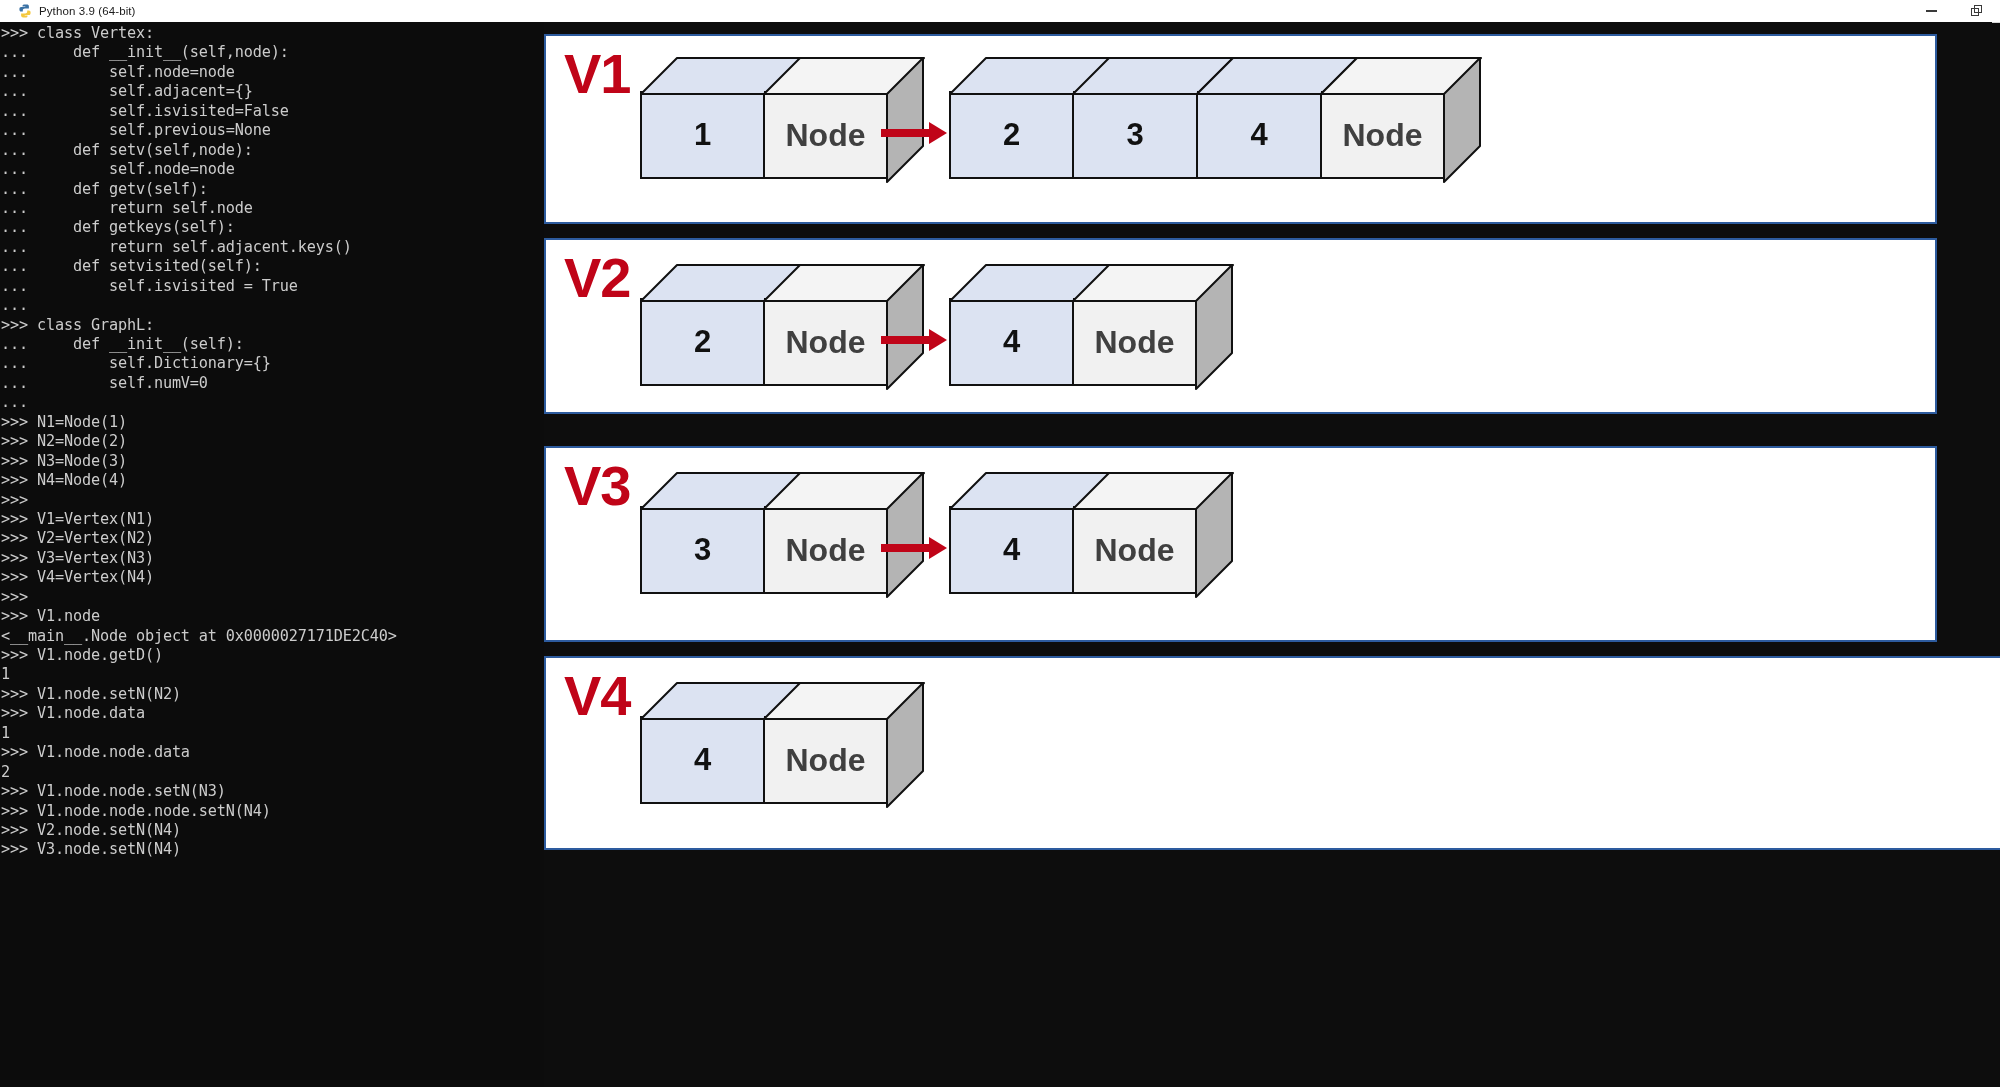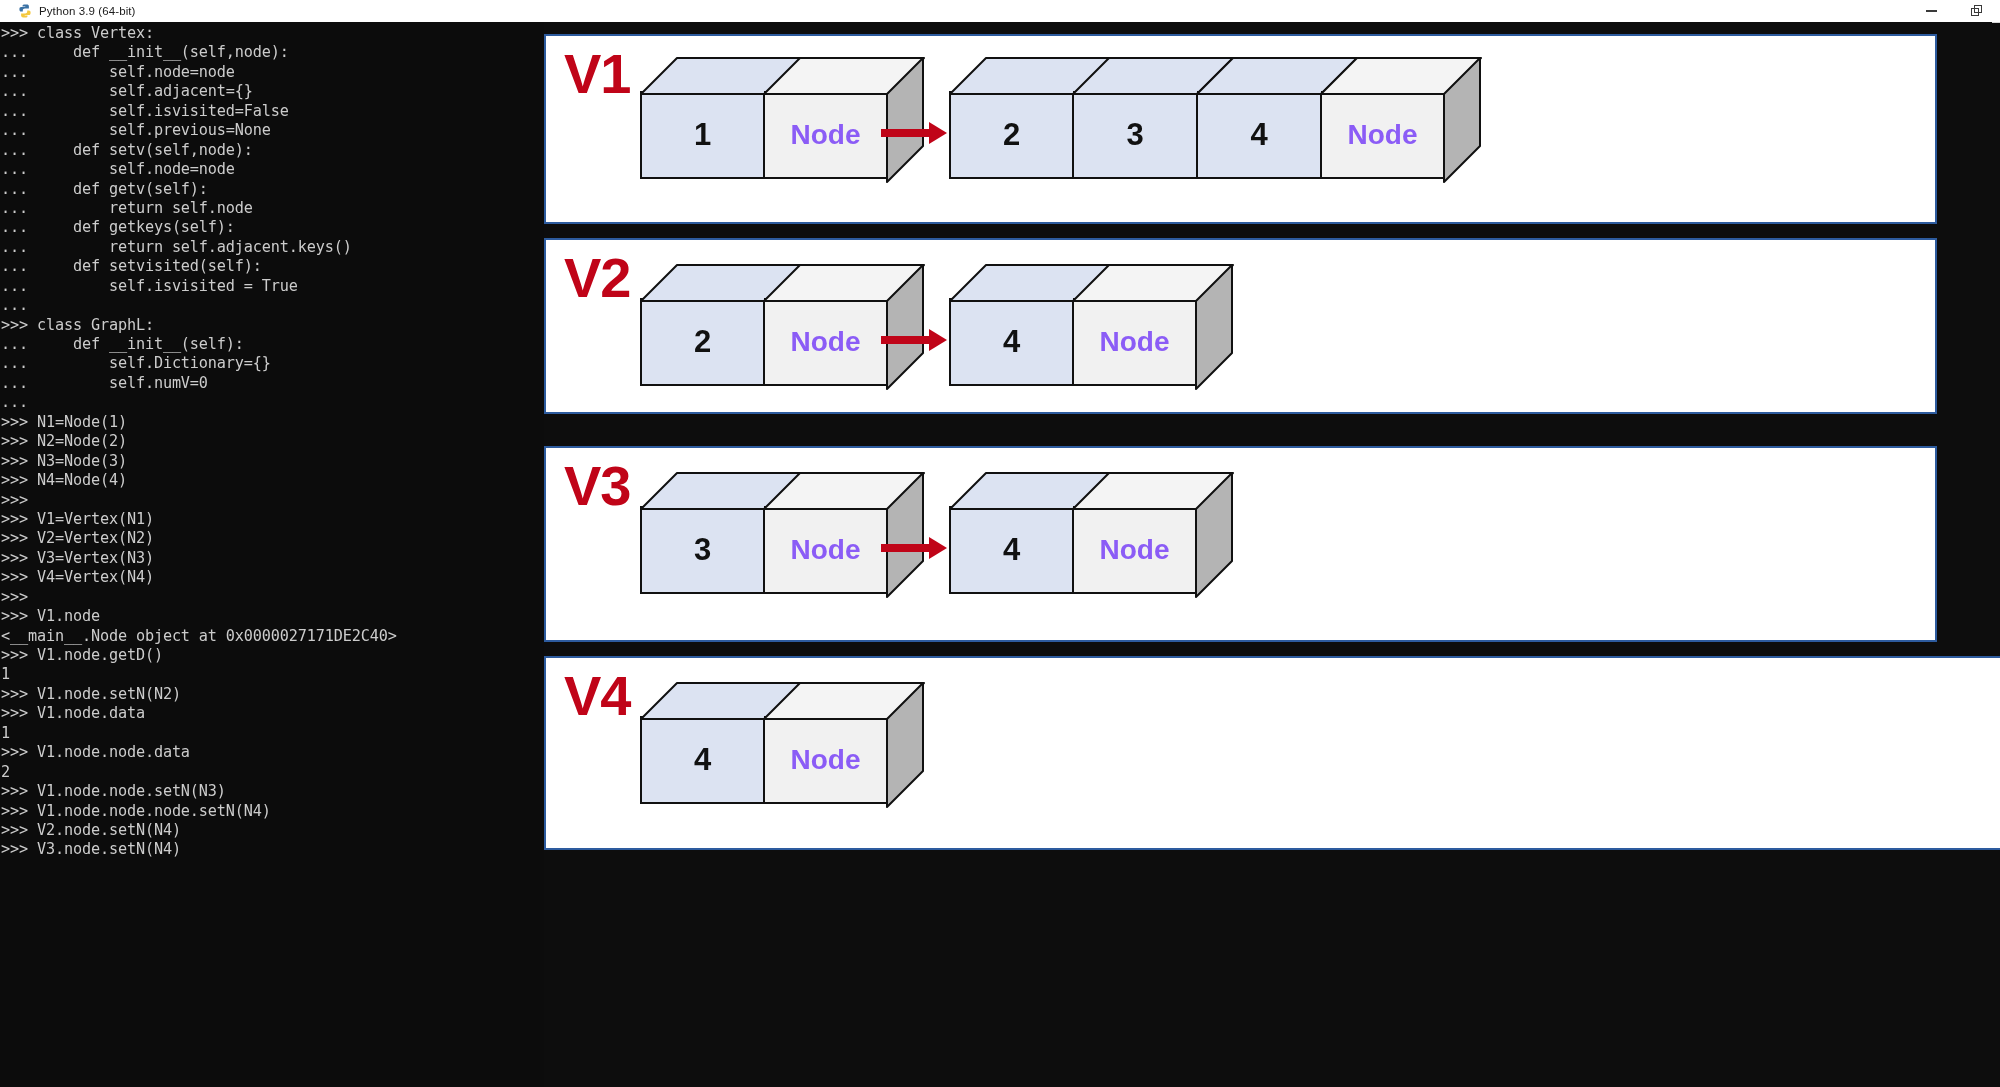--- a/index.html
+++ b/index.html
@@ -53,21 +53,21 @@
   .group{position:absolute;display:flex;align-items:flex-end;}
   .cell{position:relative;width:124px;height:88px;box-sizing:border-box;
         border:2px solid #111;border-right-width:1px;display:flex;
         align-items:center;justify-content:center;}
   .cell + .cell{border-left-width:1px;}
   .cell.last{border-right-width:2px;}
   .cell .lbl{font-family:"Liberation Sans",sans-serif;font-weight:bold;font-size:31px;position:relative;z-index:3;}
   .cell.num{background:#dce3f2;}
   .cell.num .lbl{color:#111;}
   .cell.node{background:#f1f1f1;}
-  .cell.node .lbl{color:#8b5cf6;font-size:28px;}
+  .cell.node .lbl{color:#404040;font-size:32px;}
 
   
   .top{
     position:absolute;left:-2px;top:-36px;width:calc(100% + 2px);height:36px;
     overflow:visible;pointer-events:none;
   }
   .top svg{display:block;}
   
   .side{position:absolute;right:-36px;top:-36px;width:36px;height:calc(100% + 36px);}
   .side svg{display:block;}

